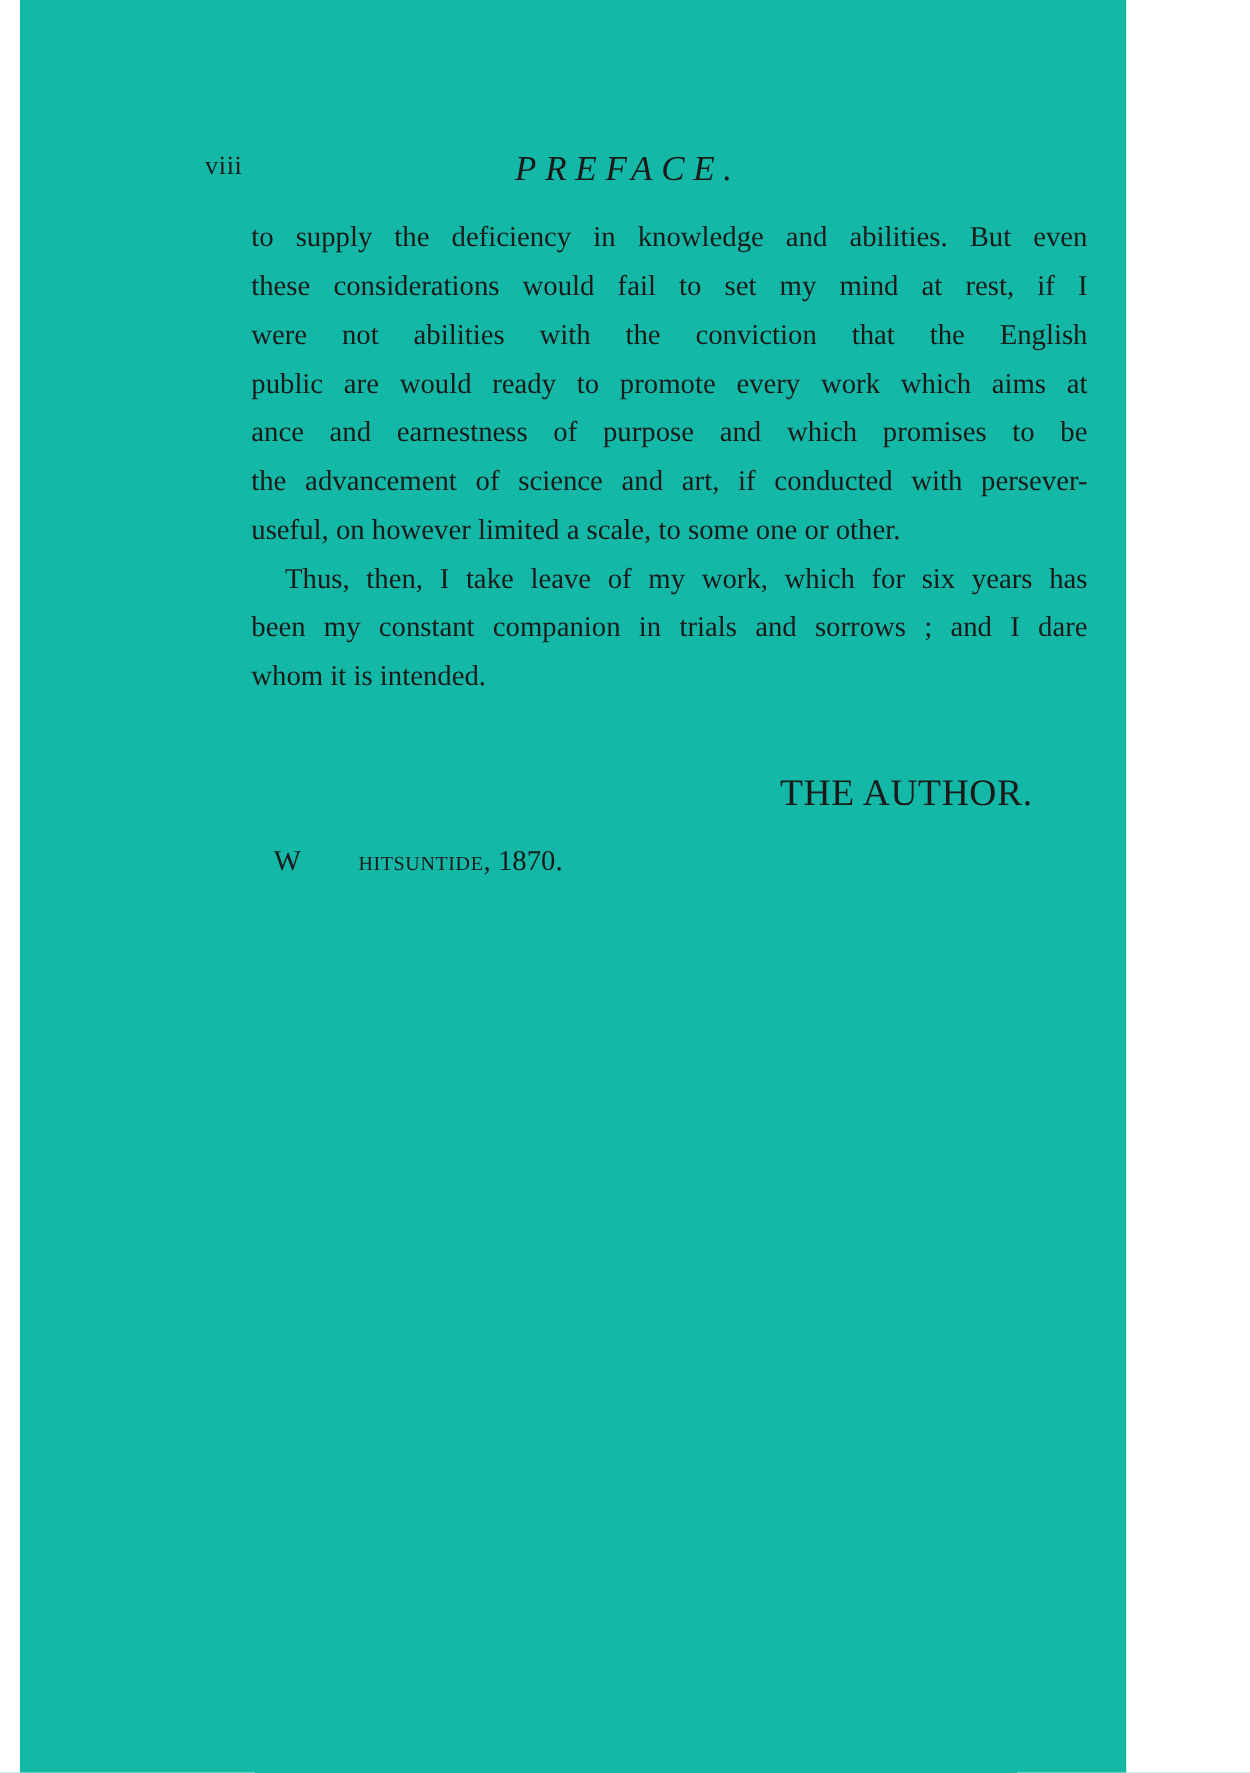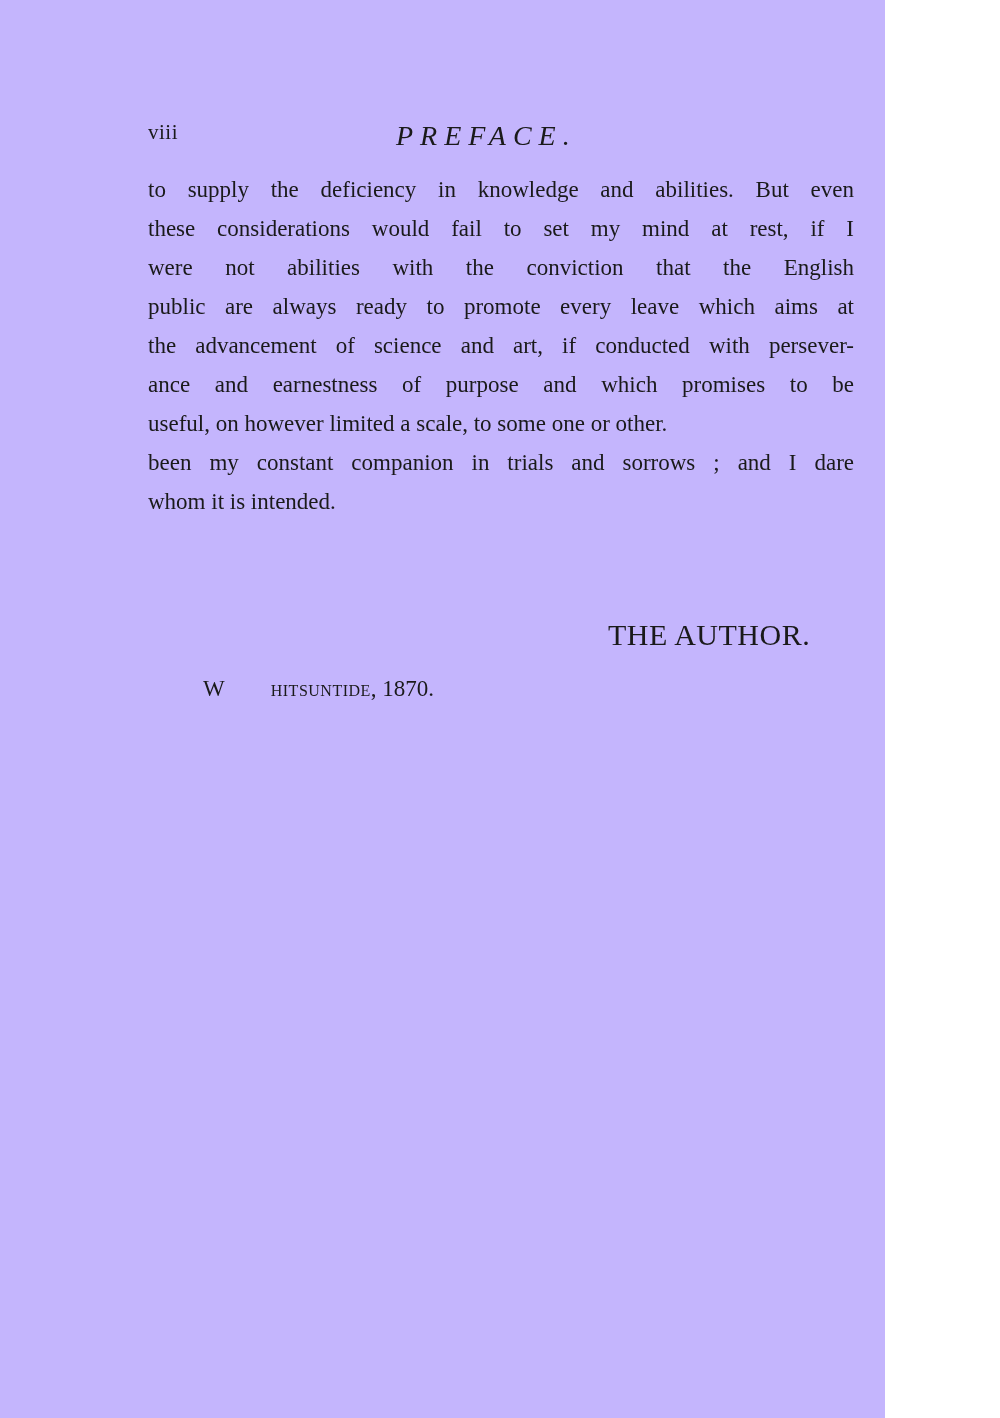--- a/index.html
+++ b/index.html
@@ -10,24 +10,24 @@
     body {
       width: 1000px;
       height: 1418px;
       position: relative;
       overflow: hidden;
       font-family: "DejaVu Serif", "Liberation Serif", serif;
       color: #1a1a1a;
     }
     .page {
       position: absolute;
-      left: 0; top: 0;
+      left: 16px; top: 0;
       width: 885px;
       height: 1418px;
-      background: #c4b5fd;
+      background: #14b8a6;
     }
     .running-head {
       position: absolute;
       top: 120px;
       left: 148px;
       width: 706px;
       height: 30px;
     }
     .folio {
       position: absolute;
@@ -54,20 +54,21 @@
       font-family: "Liberation Serif", serif;
       font-size: 23px;
       line-height: 39px;
     }
     .line {
       display: block;
       white-space: nowrap;
       text-align: justify;
       text-align-last: justify;
       height: 39px;
+      margin-left: 37px;
     }
     .line.last {
       text-align-last: left;
     }
     .line.indent {
       padding-left: 27px;
     }
     .signature {
       position: absolute;
       top: 618px;
@@ -94,26 +95,27 @@
   <div class="running-head">
     <span class="folio">viii</span>
     <span class="head-title">PREFACE.</span>
   </div>
 
   <div class="body-text">
     <div>
       <span class="line">to supply the deficiency in knowledge and abilities.  But even</span>
       <span class="line">these considerations would fail to set my mind at rest, if I</span>
       <span class="line">were not abilities with the conviction that the English</span>
-      <span class="line">public are always ready to promote every leave which aims at</span>
+      <span class="line">public are would ready to promote every work which aims at</span>
+      <span class="line">ance and earnestness of purpose and which promises to be</span>
       <span class="line">the advancement of science and art, if conducted with persever-</span>
-      <span class="line">ance and earnestness of purpose and which promises to be</span>
       <span class="line last">useful, on however limited a scale, to some one or other.</span>
     </div>
     <div>
+      <span class="line indent">Thus, then, I take leave of my work, which for six years has</span>
       <span class="line">been my constant companion in trials and sorrows ; and I dare</span>
       <span class="line last">whom it is intended.</span>
     </div>
   </div>
 
   <div class="signature">THE AUTHOR.</div>
 
   <div class="dateline">
     <span class="sc-big">W</span><span class="sc-small">HITSUNTIDE</span><span>, 1870.</span>
   </div>

